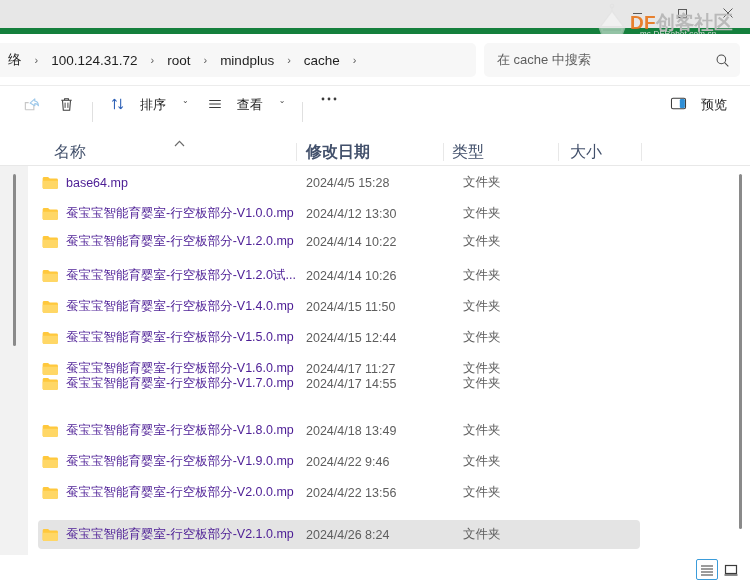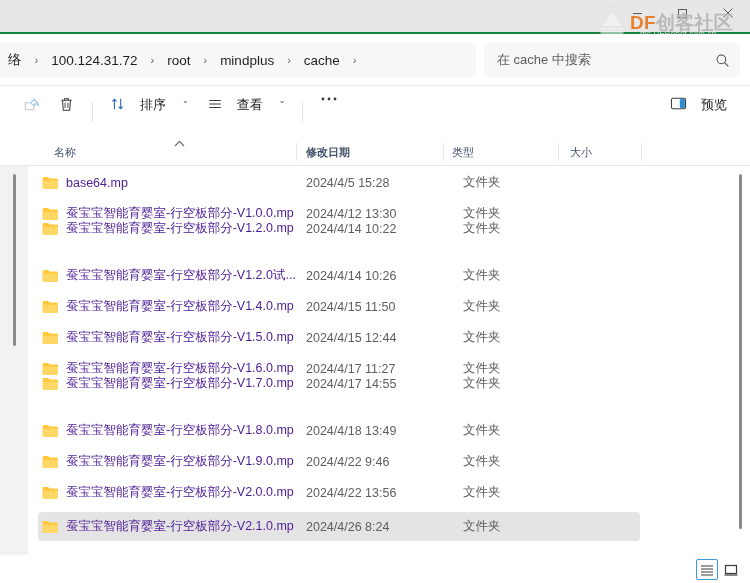--- a/index.html
+++ b/index.html
@@ -7,21 +7,21 @@
     width:750px; height:583px;
     font-family:"Liberation Sans","DejaVu Sans",sans-serif;
     background:#ffffff;
     overflow:hidden;
   }
   #app { position:relative; width:750px; height:583px; background:#fff; }
 
   
   .titlebar {
     position:absolute; left:0; top:0; width:750px; height:34px;
-    background:#e7e7e7; border-bottom:2px solid #15803d;
+    background:#e7e7e7; border-bottom:6px solid #15803d;
   }
   .wincontrols {
     position:absolute; right:0; top:0; height:34px;
     display:flex; align-items:flex-start;
   }
   .winbtn {
     width:45px; height:26px; display:flex; align-items:center; justify-content:center;
     color:#5a5a5a;
   }
   .winbtn svg { display:block; }
@@ -81,21 +81,21 @@
   .chev { font-size:8px; color:#4a4a4a; margin-left:2px; }
   .cmdright { position:absolute; right:14px; top:7px; display:flex; align-items:center; height:38px; }
 
   
   .colhead {
     position:absolute; left:0; top:138px; width:750px; height:28px;
     border-bottom:1px solid #e8e8e8; background:#fff;
   }
   .colhead .cell {
     position:absolute; top:0; height:28px; display:flex; align-items:center;
-    font-size:11px; color:#42506b;
+    font-size:16px; color:#42506b;
   }
   .colhead .divider { position:absolute; top:5px; width:1px; height:18px; background:#e8e8e8; }
   .sortcaret {
     position:absolute; left:174px; top:139px; font-size:10px; color:#6b6b6b; line-height:1;
   }
 
   
   .listarea {
     position:absolute; left:0; top:166px; width:750px; height:389px; background:#fff;
   }
@@ -310,21 +310,21 @@
         <div class="row" style="top: 33px;">
           <span class="folder"><svg width="17" height="14" viewBox="0 0 18 15" aria-hidden="true">
               <path d="M0.6 2.6 A1.6 1.6 0 0 1 2.2 1 H6.4 L8.2 2.8 H15.4 A1.6 1.6 0 0 1 17 4.4 V12.4 A1.6 1.6 0 0 1 15.4 14 H2.2 A1.6 1.6 0 0 1 0.6 12.4 Z" fill="#ffc83d"></path>
               <path d="M0.6 5.2 H17 V12.4 A1.6 1.6 0 0 1 15.4 14 H2.2 A1.6 1.6 0 0 1 0.6 12.4 Z" fill="#ffd766"></path>
             </svg></span>
           <span class="fname">蚕宝宝智能育婴室-行空板部分-V1.0.0.mp</span>
           <span class="fdate">2024/4/12 13:30</span>
           <span class="ftype">文件夹</span>
           <span class="fsize"></span>
         </div>
-        <div class="row" style="top: 48px;">
+        <div class="row" style="top: 61px;">
           <span class="folder"><svg width="17" height="14" viewBox="0 0 18 15" aria-hidden="true">
               <path d="M0.6 2.6 A1.6 1.6 0 0 1 2.2 1 H6.4 L8.2 2.8 H15.4 A1.6 1.6 0 0 1 17 4.4 V12.4 A1.6 1.6 0 0 1 15.4 14 H2.2 A1.6 1.6 0 0 1 0.6 12.4 Z" fill="#ffc83d"></path>
               <path d="M0.6 5.2 H17 V12.4 A1.6 1.6 0 0 1 15.4 14 H2.2 A1.6 1.6 0 0 1 0.6 12.4 Z" fill="#ffd766"></path>
             </svg></span>
           <span class="fname">蚕宝宝智能育婴室-行空板部分-V1.2.0.mp</span>
           <span class="fdate">2024/4/14 10:22</span>
           <span class="ftype">文件夹</span>
           <span class="fsize"></span>
         </div>
         <div class="row" style="top: 95px;">
@@ -400,21 +400,21 @@
         <div class="row" style="top: 312px;">
           <span class="folder"><svg width="17" height="14" viewBox="0 0 18 15" aria-hidden="true">
               <path d="M0.6 2.6 A1.6 1.6 0 0 1 2.2 1 H6.4 L8.2 2.8 H15.4 A1.6 1.6 0 0 1 17 4.4 V12.4 A1.6 1.6 0 0 1 15.4 14 H2.2 A1.6 1.6 0 0 1 0.6 12.4 Z" fill="#ffc83d"></path>
               <path d="M0.6 5.2 H17 V12.4 A1.6 1.6 0 0 1 15.4 14 H2.2 A1.6 1.6 0 0 1 0.6 12.4 Z" fill="#ffd766"></path>
             </svg></span>
           <span class="fname">蚕宝宝智能育婴室-行空板部分-V2.0.0.mp</span>
           <span class="fdate">2024/4/22 13:56</span>
           <span class="ftype">文件夹</span>
           <span class="fsize"></span>
         </div>
-        <div class="row selected" style="top: 346px;">
+        <div class="row selected" style="top: 354px;">
           <span class="folder"><svg width="17" height="14" viewBox="0 0 18 15" aria-hidden="true">
               <path d="M0.6 2.6 A1.6 1.6 0 0 1 2.2 1 H6.4 L8.2 2.8 H15.4 A1.6 1.6 0 0 1 17 4.4 V12.4 A1.6 1.6 0 0 1 15.4 14 H2.2 A1.6 1.6 0 0 1 0.6 12.4 Z" fill="#ffc83d"></path>
               <path d="M0.6 5.2 H17 V12.4 A1.6 1.6 0 0 1 15.4 14 H2.2 A1.6 1.6 0 0 1 0.6 12.4 Z" fill="#ffd766"></path>
             </svg></span>
           <span class="fname">蚕宝宝智能育婴室-行空板部分-V2.1.0.mp</span>
           <span class="fdate">2024/4/26 8:24</span>
           <span class="ftype">文件夹</span>
           <span class="fsize"></span>
         </div>
         <div class="row" style="top: 382px;">

